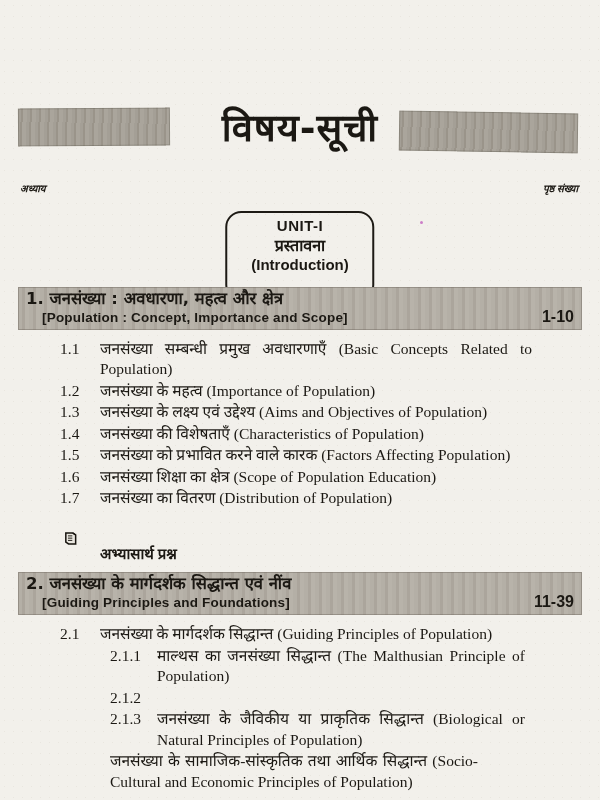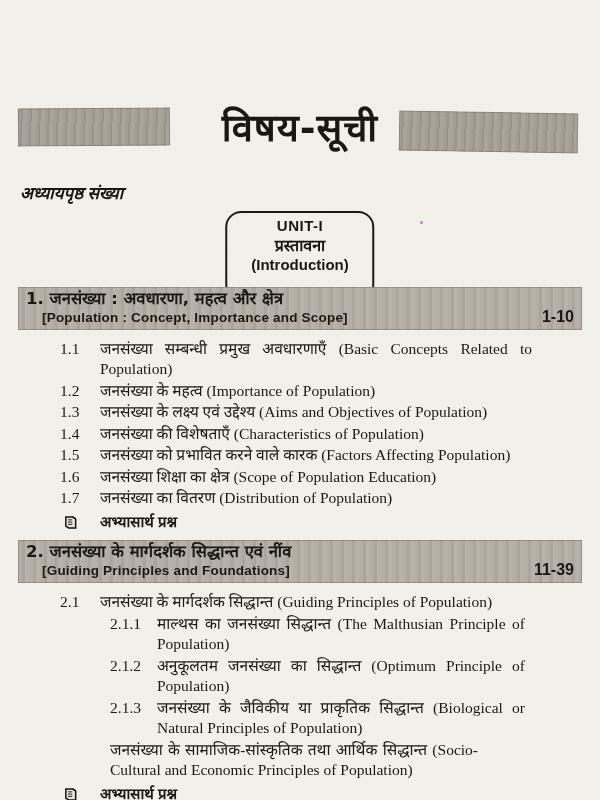--- a/index.html
+++ b/index.html
@@ -23,22 +23,22 @@
   }
   .bar-left{left:18px;top:108px;width:152px;transform:rotate(-0.4deg);}
   .bar-right{left:399px;top:112px;width:179px;height:40px;transform:rotate(0.9deg);}
   .main-title{
     position:absolute;top:100px;left:0;right:0;text-align:center;
     font-family:"DejaVu Sans", sans-serif;font-weight:bold;font-size:38px;
     letter-spacing:1px;
   }
   .col-heads{
     position:absolute;top:181px;left:20px;right:22px;
-    display:flex;
-    font-style:italic;font-weight:bold;font-size:17px;
+    display:flex;justify-content:space-between;
+    font-style:italic;font-weight:bold;font-size:10px;
   }
   .unit-box{
     position:absolute;top:211px;left:50%;transform:translateX(-50%);
     border:2.5px solid #1d1a15;border-radius:16px;
     padding:4px 24px 24px;text-align:center;
     font-family:"Liberation Sans", sans-serif;font-weight:bold;line-height:1.25;
   }
   .unit-l1{font-size:15px;letter-spacing:.5px;}
   .unit-l2{font-size:16px;font-family:"DejaVu Sans", sans-serif;}
   .unit-l3{font-size:15px;}
@@ -60,21 +60,21 @@
   }
   .items{margin:9px 0 6px 42px;}
   .row{display:flex;line-height:20.5px;font-size:15.5px;margin-bottom:1px;}
   .num{width:40px;flex:none;}
   .txt{max-width:432px;text-align:justify;}
   .sub{margin-left:50px;}
   .sub .num{width:47px;}
   .sub .txt{max-width:368px;}
   .exercise{margin-top:3px;align-items:center;}
   .book{width:15px;height:15px;flex:none;margin-left:3px;margin-right:22px;display:inline-block;}
-  .ex-txt{font-weight:bold;font-family:Liberation Sans, sans-serif;font-size:15px;}
+  .ex-txt{font-weight:bold;font-family:Liberation Serif, serif;font-size:15px;margin-top:32px;}
   .section2{margin-top:8px;}
   .speck{position:absolute;left:420px;top:221px;width:3px;height:3px;border-radius:50%;background:#c66ac2;opacity:.85;}
 </style>
 </head>
 <body>
 
 <div class="page">
 
   <div class="deco-bar bar-left"></div>
   <div class="deco-bar bar-right"></div>
@@ -155,21 +155,20 @@
       <div class="row">
         <span class="num">2.1</span>
         <span class="txt">जनसंख्या के मार्गदर्शक सिद्धान्त (Guiding Principles of Population)</span>
       </div>
       <div class="row sub">
         <span class="num">2.1.1</span>
         <span class="txt">माल्थस का जनसंख्या सिद्धान्त (The Malthusian Principle of Population)</span>
       </div>
       <div class="row sub">
         <span class="num">2.1.2</span>
-        <span class="txt">अनुकूलतम जनसंख्या का सिद्धान्त (Optimum Principle of Population)</span>
       </div>
       <div class="row sub">
         <span class="num">2.1.3</span>
         <span class="txt">जनसंख्या के जैविकीय या प्राकृतिक सिद्धान्त (Biological or Natural Principles of Population)</span>
       </div>
       <div class="row sub">
         <span class="txt">जनसंख्या के सामाजिक-सांस्कृतिक तथा आर्थिक सिद्धान्त (Socio-Cultural and Economic Principles of Population)</span>
       </div>
       <div class="row exercise">
         <span class="book">

